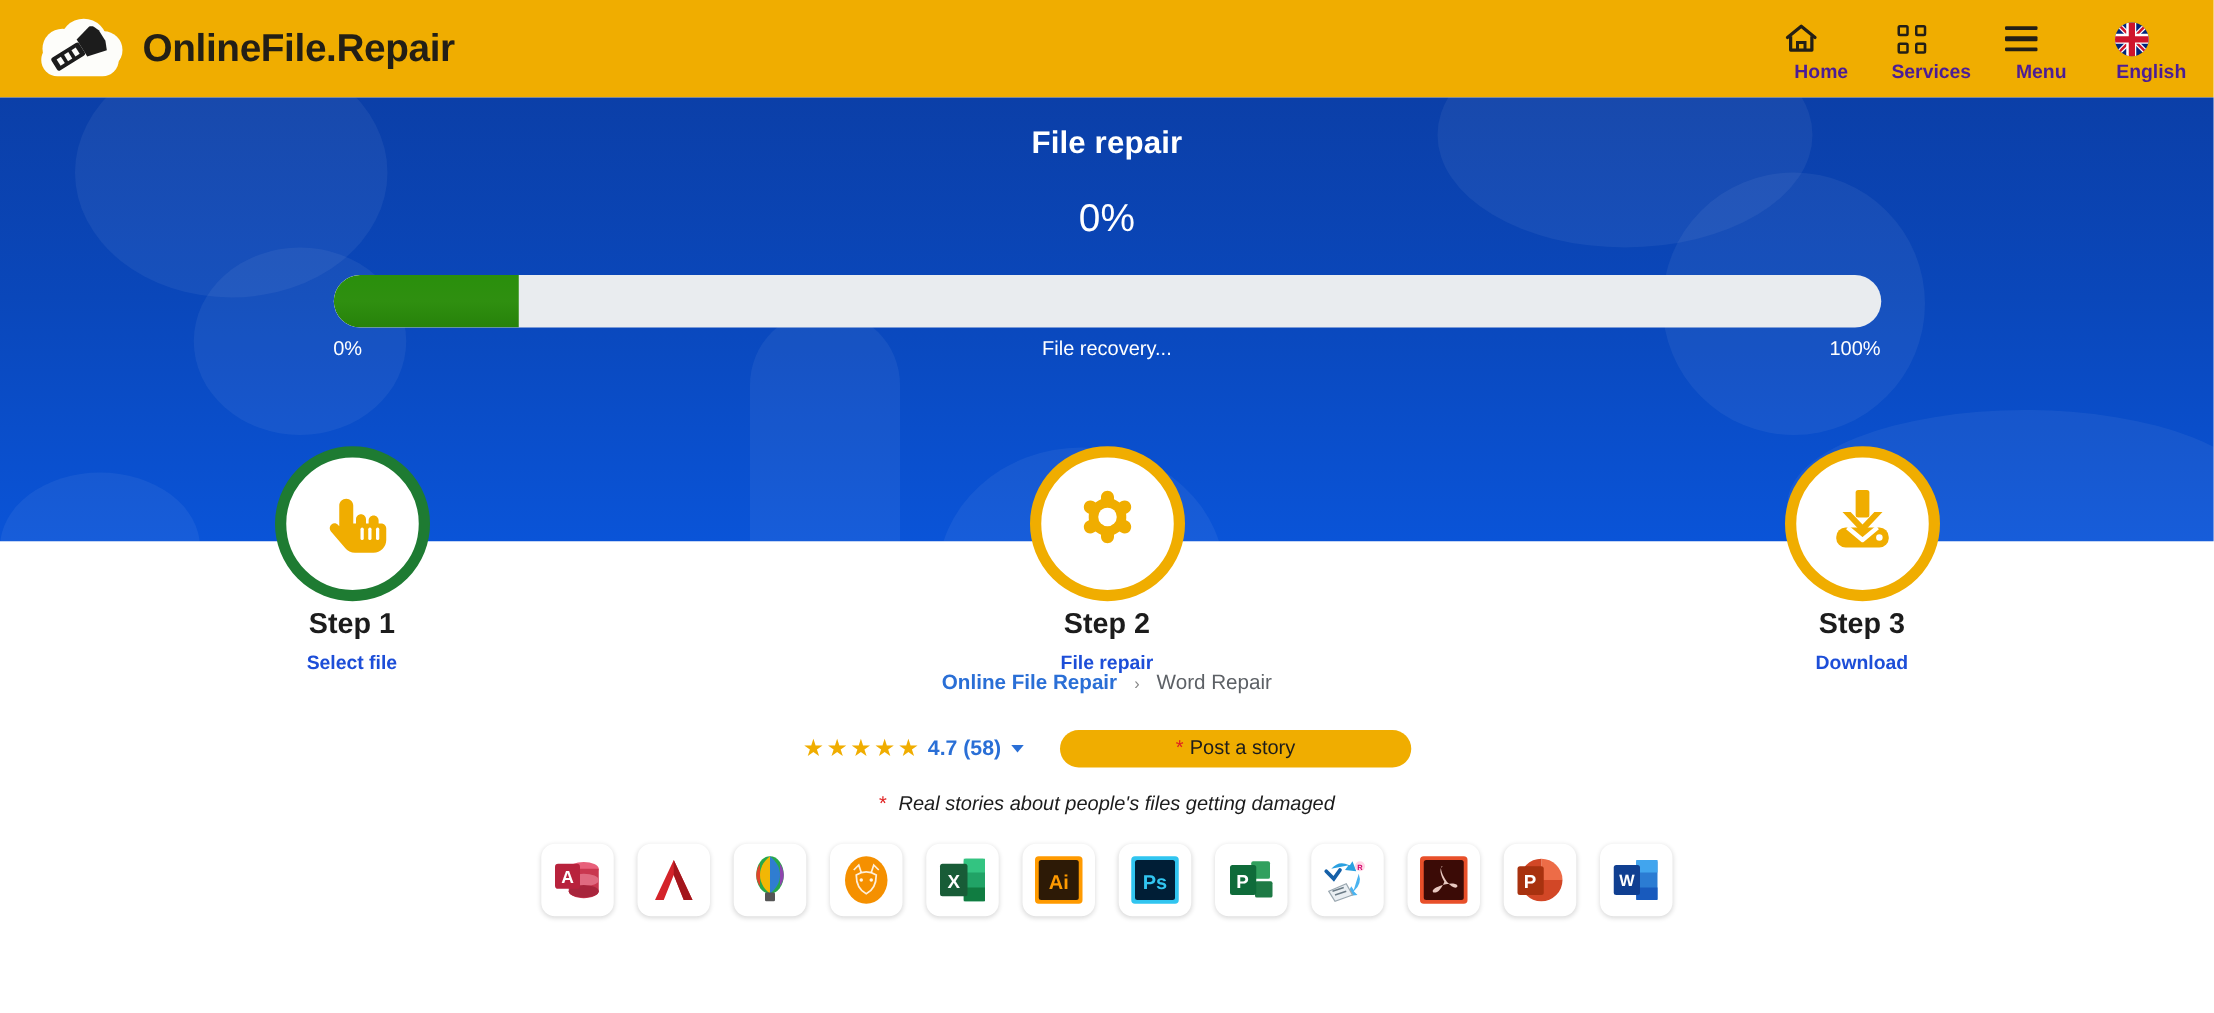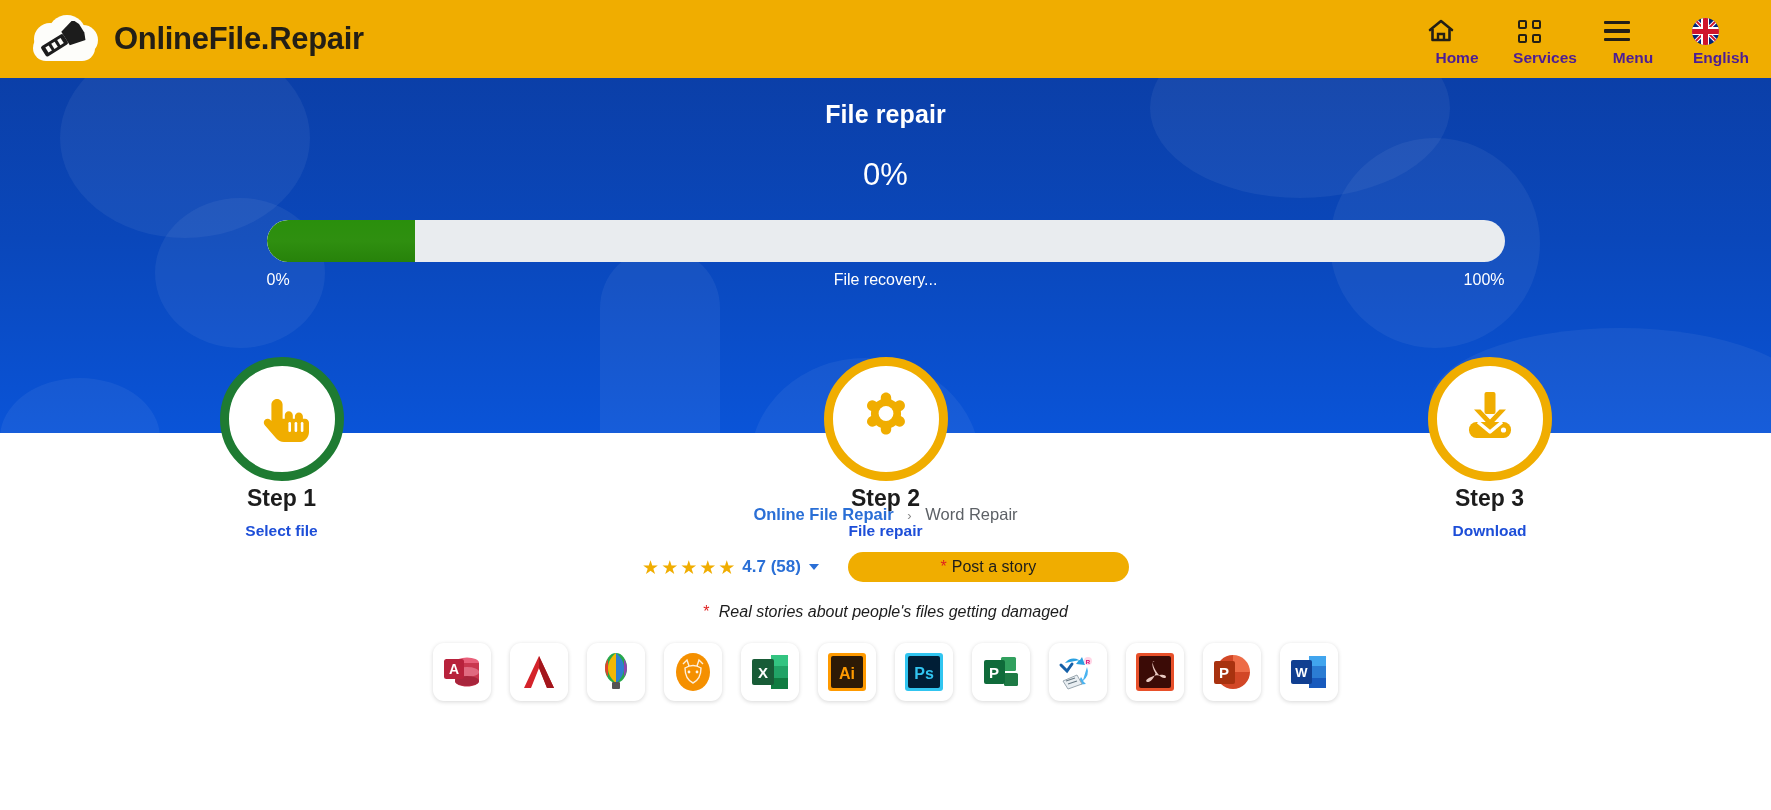--- a/index.html
+++ b/index.html
@@ -128,21 +128,21 @@
   }
   .step-circle.green { border: 9px solid #1e7b32; }
   .step-circle.orange { border: 9px solid #f0ad00; }
   .step-title {
     font-size: 23px; font-weight: bold; color: #1c1c1c;
     margin-top: 4px;
   }
   .step-sub { font-size: 15.5px; font-weight: bold; color: #1d4ed8; margin-top: 10px; }
 
   
-  .lower { padding-top: 72px; text-align: center; }
+  .lower { padding-top: 104px; text-align: center; }
   .crumb { font-size: 16.5px; }
   .crumb a { color: #2a6fd6; text-decoration: none; font-weight: bold; cursor: pointer; }
   .crumb .sep { color: #888; margin: 0 9px; font-size: 13px; }
   .crumb .cur { color: #5d6166; }
 
   .review-row {
     display: flex; align-items: center; justify-content: center;
     gap: 0; margin-top: 28px;
   }
   .rating { display: flex; align-items: center; gap: 5px; margin-right: 29px; }

